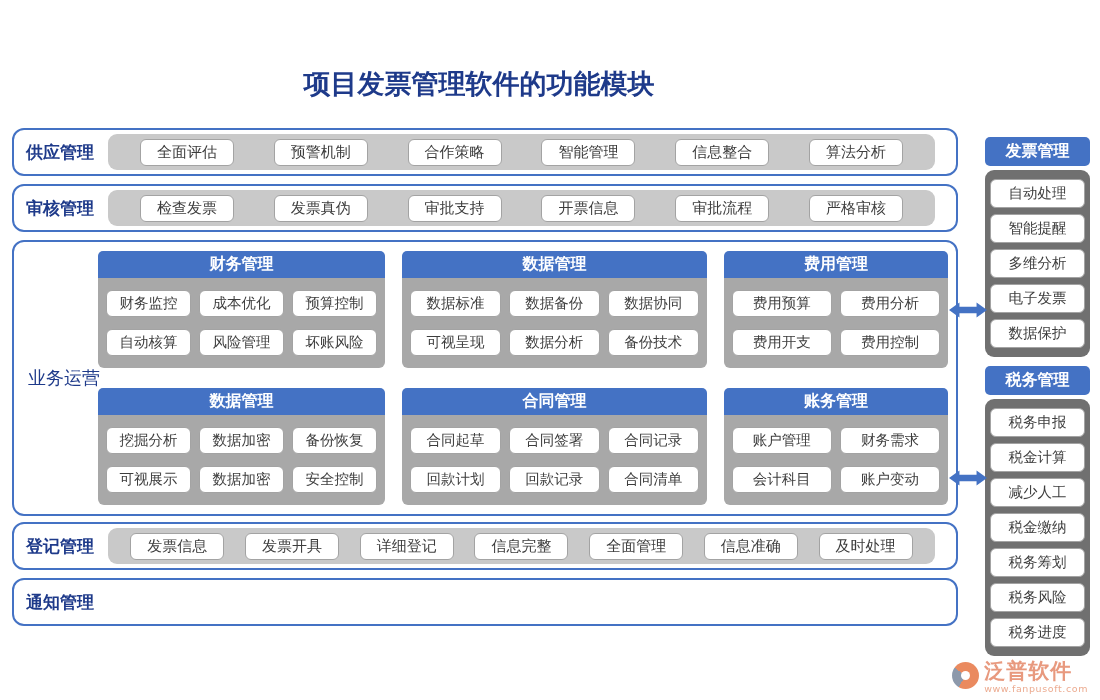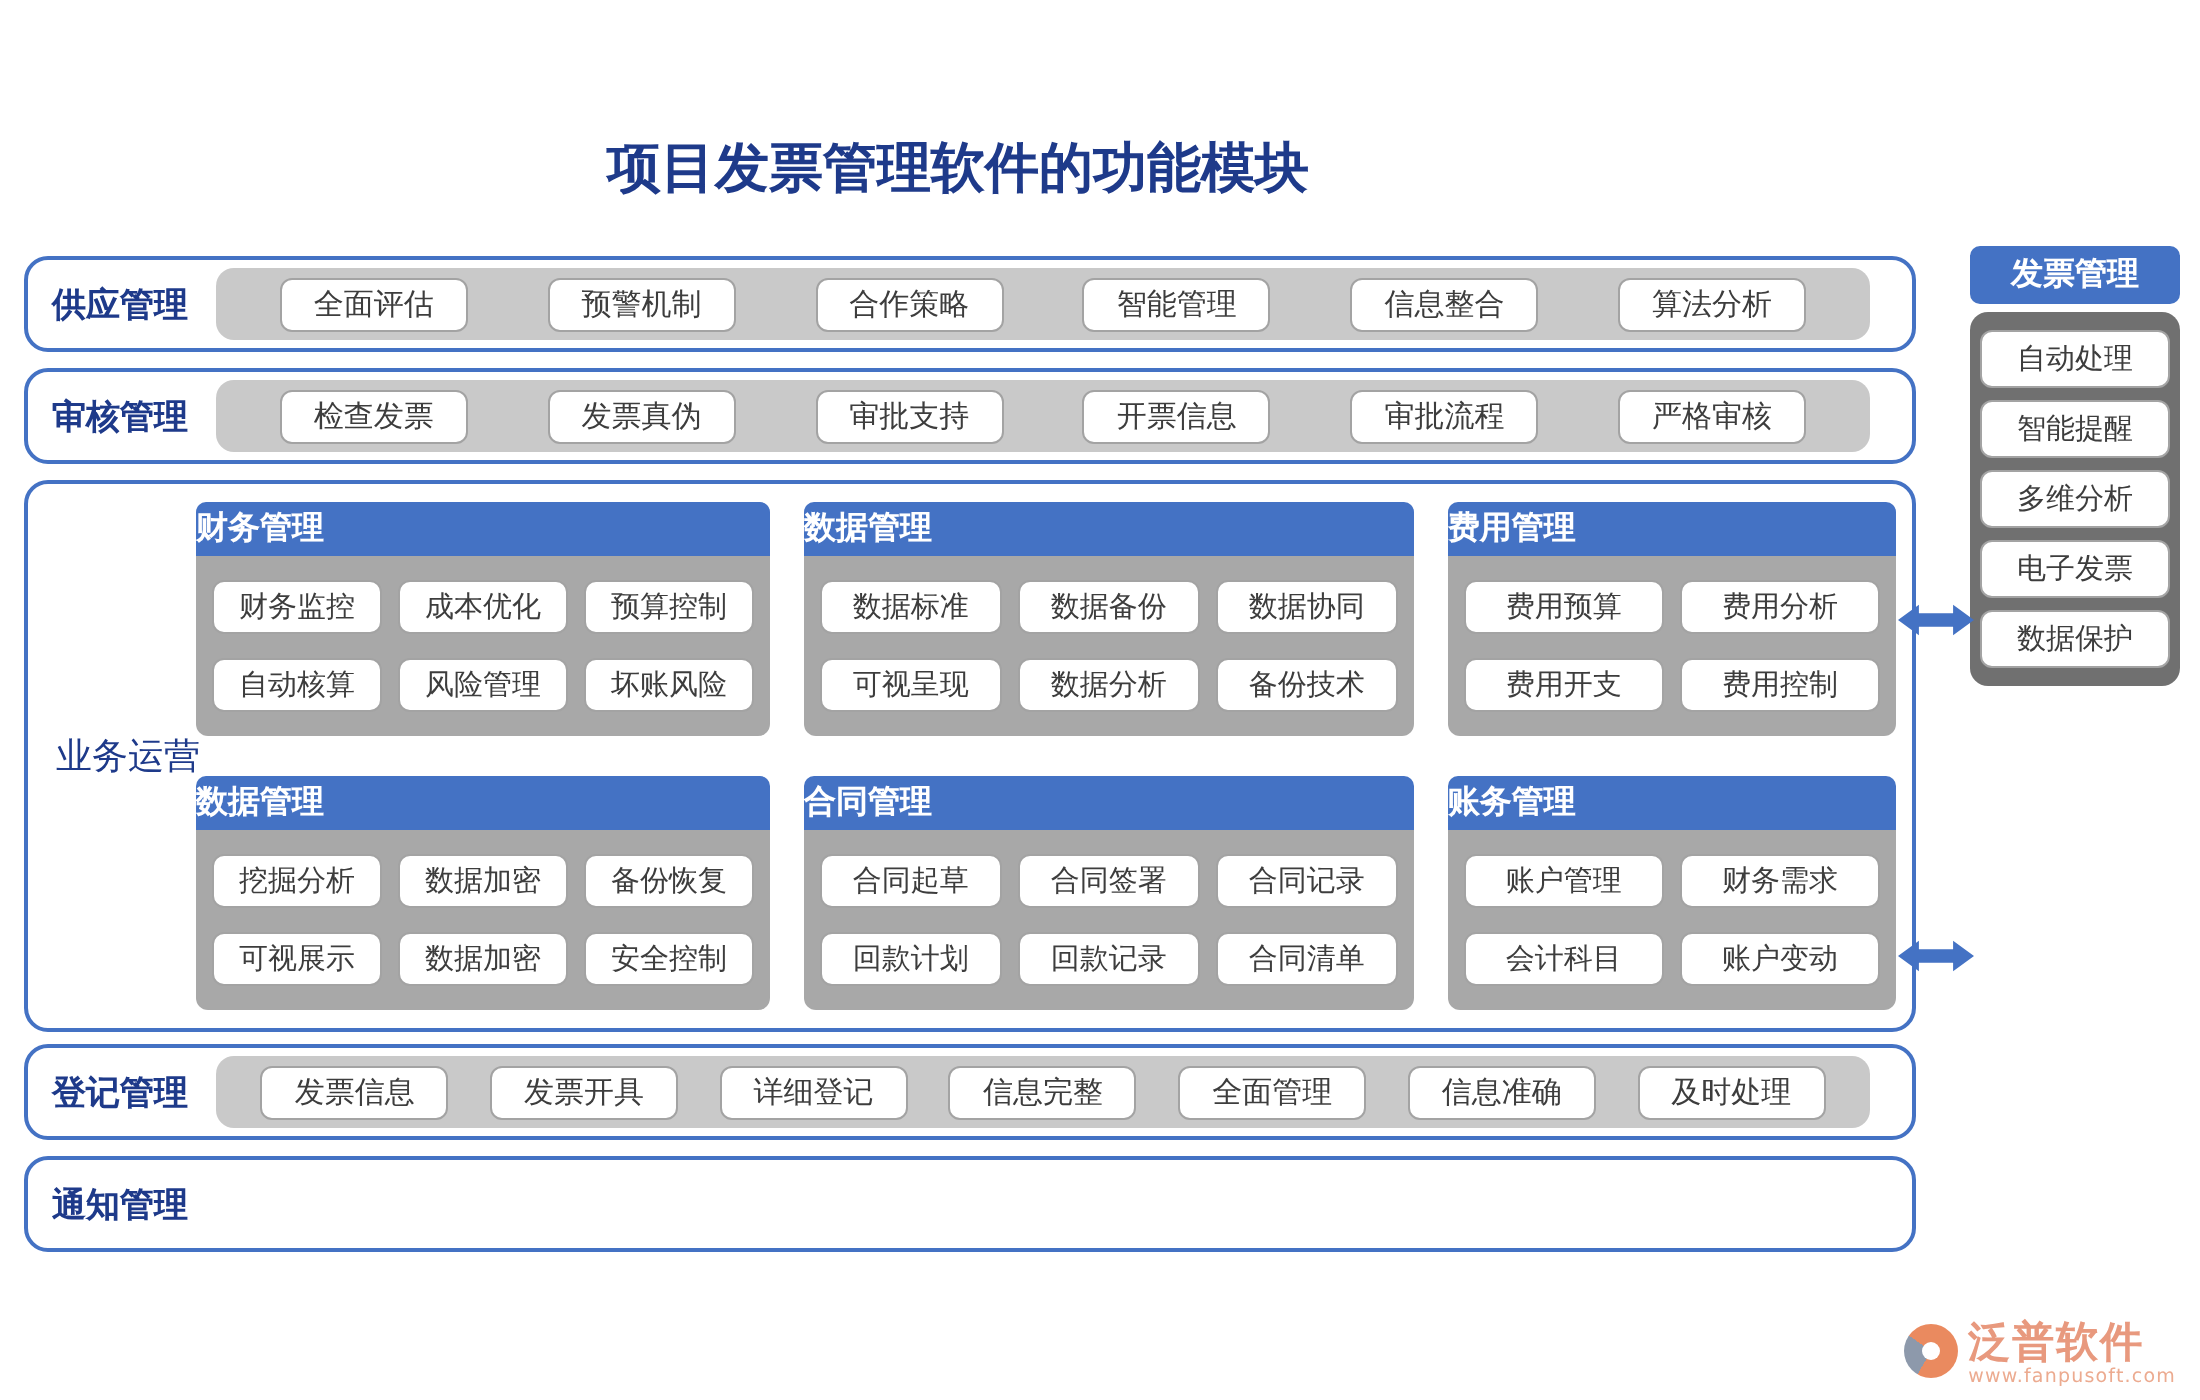--- a/index.html
+++ b/index.html
@@ -45,31 +45,31 @@
     font-weight:normal;font-size:18px;color:var(--navy);width:74px;
   }
   .groups{
     position:absolute;left:84px;right:8px;top:9px;bottom:9px;
     display:grid;grid-template-columns:1.28fr 1.36fr 1fr;grid-template-rows:1fr 1fr;
     gap:20px 17px;
   }
   .group{display:flex;flex-direction:column;}
   .group-head{
     background:var(--accent);color:#fff;font-weight:bold;font-size:16px;
-    text-align:left;padding:3px 0;border-radius:5px 5px 0 0;flex:none;font-family:Liberation Serif, serif;
+    text-align:center;padding:3px 0;border-radius:5px 5px 0 0;flex:none;font-family:Liberation Serif, serif;
   }
   .group-body{
     flex:1;background:var(--groupbody);border-radius:0 0 6px 6px;
     display:grid;grid-template-columns:repeat(var(--cols),1fr);
     gap:9px 8px;padding:10px 8px;align-items:center;
   }
   .gchip{padding:3px 3px;font-size:14.5px;text-align:center;}
   
   .sidebar{
-    position:absolute;left:985px;top:123px;width:105px;
+    position:absolute;left:985px;top:137px;width:105px;
     display:flex;flex-direction:column;gap:9px;
   }
   .panel{display:flex;flex-direction:column;}
   .panel-head{
     background:var(--accent);color:#fff;font-weight:bold;font-size:16px;
     text-align:center;padding:4px 0;border-radius:5px;margin-bottom:4px;flex:none;
   }
   .panel-body{
     background:var(--sidebody);border-radius:9px;padding:9px 5px;
     display:flex;flex-direction:column;gap:6px;
@@ -215,20 +215,32 @@
       <div class="panel">
         <div class="panel-head">发票管理</div>
         <div class="panel-body">
           <div class="chip schip">自动处理</div>
           <div class="chip schip">智能提醒</div>
           <div class="chip schip">多维分析</div>
           <div class="chip schip">电子发票</div>
           <div class="chip schip">数据保护</div>
         </div>
       </div>
+      <div class="panel">
+        <div class="panel-head">税务管理</div>
+        <div class="panel-body">
+          <div class="chip schip">税务申报</div>
+          <div class="chip schip">税金计算</div>
+          <div class="chip schip">减少人工</div>
+          <div class="chip schip">税金缴纳</div>
+          <div class="chip schip">税务筹划</div>
+          <div class="chip schip">税务风险</div>
+          <div class="chip schip">税务进度</div>
+        </div>
+      </div>
     </div>
 
   <div class="arrow arrow-1">
     <svg viewBox="0 0 40 20">
         <path d="M0 10 L11 2 L11 6.5 L29 6.5 L29 2 L40 10 L29 18 L29 13.5 L11 13.5 L11 18 Z" fill="#4472c4"></path>
       </svg>
   </div>
   <div class="arrow arrow-2">
     <svg viewBox="0 0 40 20">
         <path d="M0 10 L11 2 L11 6.5 L29 6.5 L29 2 L40 10 L29 18 L29 13.5 L11 13.5 L11 18 Z" fill="#4472c4"></path>

